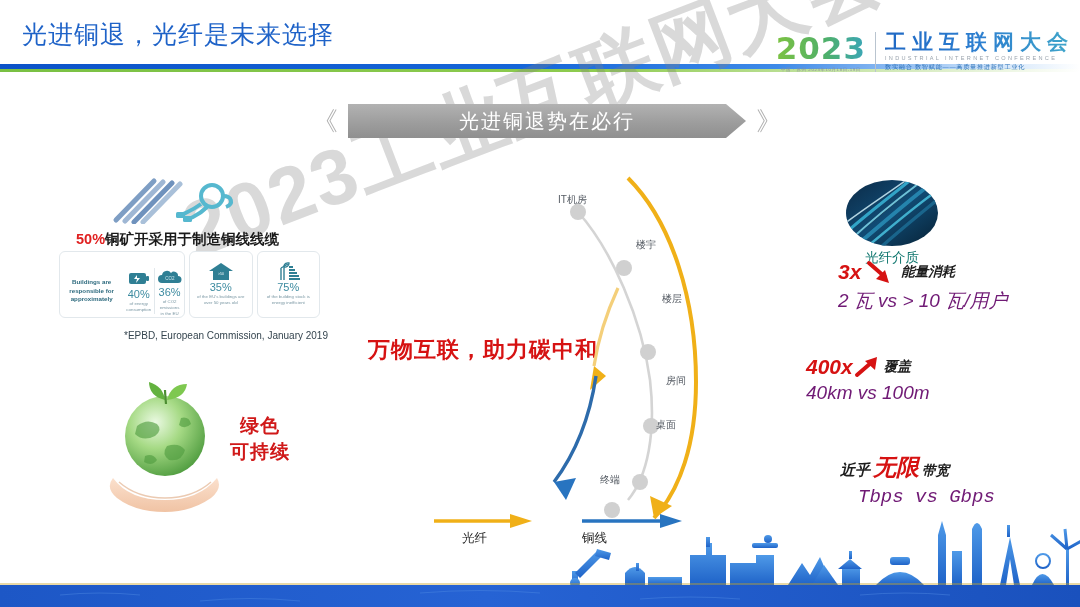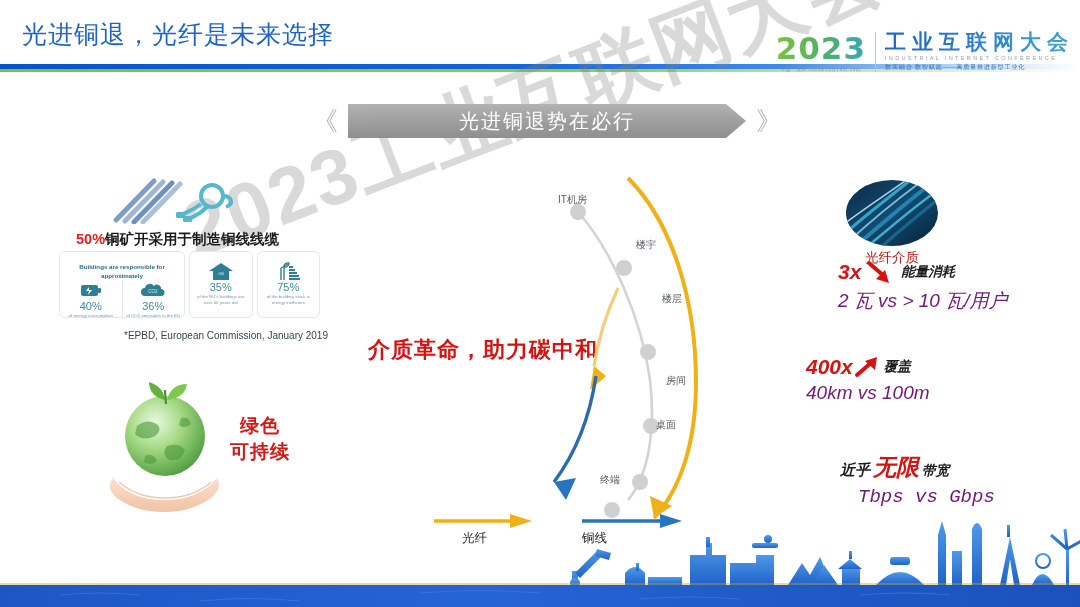--- a/index.html
+++ b/index.html
@@ -89,21 +89,21 @@
   .copper-50 .pct{color:#e02020;}
 
   .epbd-card{
     position:absolute;left:59px;top:251px;width:261px;height:67px;
     display:flex;gap:4px;
   }
   .ep-box{
     background:#ffffff;border:1px solid #e2e8ec;border-radius:6px;
     display:flex;align-items:center;justify-content:center;position:relative;
   }
-  .ep-box.wide{flex:0 0 124px;flex-direction:column;padding-top:13px;}
+  .ep-box.wide{flex:0 0 124px;flex-direction:row;padding-top:13px;}
   .ep-box.nar{flex:1;flex-direction:column;}
   .ep-head{font-size:6.2px;font-weight:700;color:#2d6a7e;text-align:center;line-height:1.35;}
   .ep-split{display:flex;width:100%;height:46px;}
   .ep-half{flex:1;display:flex;flex-direction:column;align-items:center;justify-content:flex-start;padding-top:2px;}
   .ep-half + .ep-half{border-left:1px solid #e2e8ec;}
   .ep-pct{font-size:11px;color:#3d8ba0;font-weight:400;line-height:1.1;margin-top:1px;}
   .ep-desc{font-size:4.4px;color:#7a97a3;text-align:center;line-height:1.3;margin-top:1px;padding:0 3px;}
   .ep-ico{height:17px;display:flex;align-items:center;}
   .epbd-note{
     position:absolute;left:124px;top:330px;font-size:10px;color:#35454f;white-space:nowrap;
@@ -121,21 +121,21 @@
     white-space:nowrap;letter-spacing:1px;
   }
   .funnel{position:absolute;left:520px;top:170px;width:250px;height:370px;}
   .node-label{position:absolute;font-size:10px;color:#555b63;white-space:nowrap;}
 
   .legend-row{position:absolute;left:430px;top:512px;width:300px;height:36px;}
   .lg-text{position:absolute;top:18px;font-size:12.5px;color:#222;white-space:nowrap;}
 
   
   .fiber-oval{position:absolute;left:846px;top:180px;width:92px;height:66px;}
-  .fiber-cap{position:absolute;left:846px;top:249px;width:92px;text-align:center;font-size:13.5px;color:#b91c1c;}
+  .fiber-cap{position:absolute;left:846px;top:249px;width:92px;text-align:center;font-size:13.5px;color:#0f766e;}
 
   .stat{position:absolute;}
   .stat .big{font-size:21px;font-weight:700;font-style:italic;color:#d61212;letter-spacing:0;}
   .stat .kw{font-size:13.5px;font-style:italic;font-weight:700;color:#1d1d1d;margin-left:4px;}
   .stat .sub{font-size:19px;font-style:italic;color:#701a75;margin-top:3px;white-space:nowrap;}
   .stat .row1{display:flex;align-items:center;white-space:nowrap;}
   .inf-line{display:flex;align-items:baseline;white-space:nowrap;font-style:italic;}
   .inf-a{font-size:15px;font-weight:700;color:#1d1d1d;}
   .inf-b{font-size:23px;font-weight:700;color:#d61212;margin:0 3px;}
   .inf-c{font-size:13.5px;font-weight:700;color:#1d1d1d;}
@@ -283,21 +283,21 @@
       </g>
       <path d="M18 104 q16 22 52 22 q34 0 52 -22 q6 10 -6 20 q-20 14 -46 14 q-30 0 -48 -14 q-12 -10 -4 -20z" fill="url(#gHand)"></path>
       <path d="M24 108 q18 16 46 16 q28 0 46 -16" fill="none" stroke="#e3b392" stroke-width="1.4" opacity=".7"></path>
     </svg>
   </div>
   <div class="green-txt">
     <div>绿色</div>
     <div>可持续</div>
   </div>
 
-  <div class="center-red">介质革命，助力碳中和</div>
+  <div class="center-red">万物互联，助力碳中和</div>
 
   <div class="funnel">
     <svg width="250" height="370" viewBox="0 0 250 370">
 
       <path d="M58 42 C92 80 122 150 130 210 C136 262 128 306 108 330" fill="none" stroke="#d4d4d4" stroke-width="2.6"></path>
 
       <path d="M108 8 C152 52 176 130 176 212 C176 274 160 320 134 348" fill="none" stroke="#f0b018" stroke-width="4"></path>
       <path d="M134 348 l-4 -22 l22 10 z" fill="#f0b018"></path>
 
       <path d="M98 118 C86 144 78 170 74 196" fill="none" stroke="#f4cf7a" stroke-width="3.2"></path>

